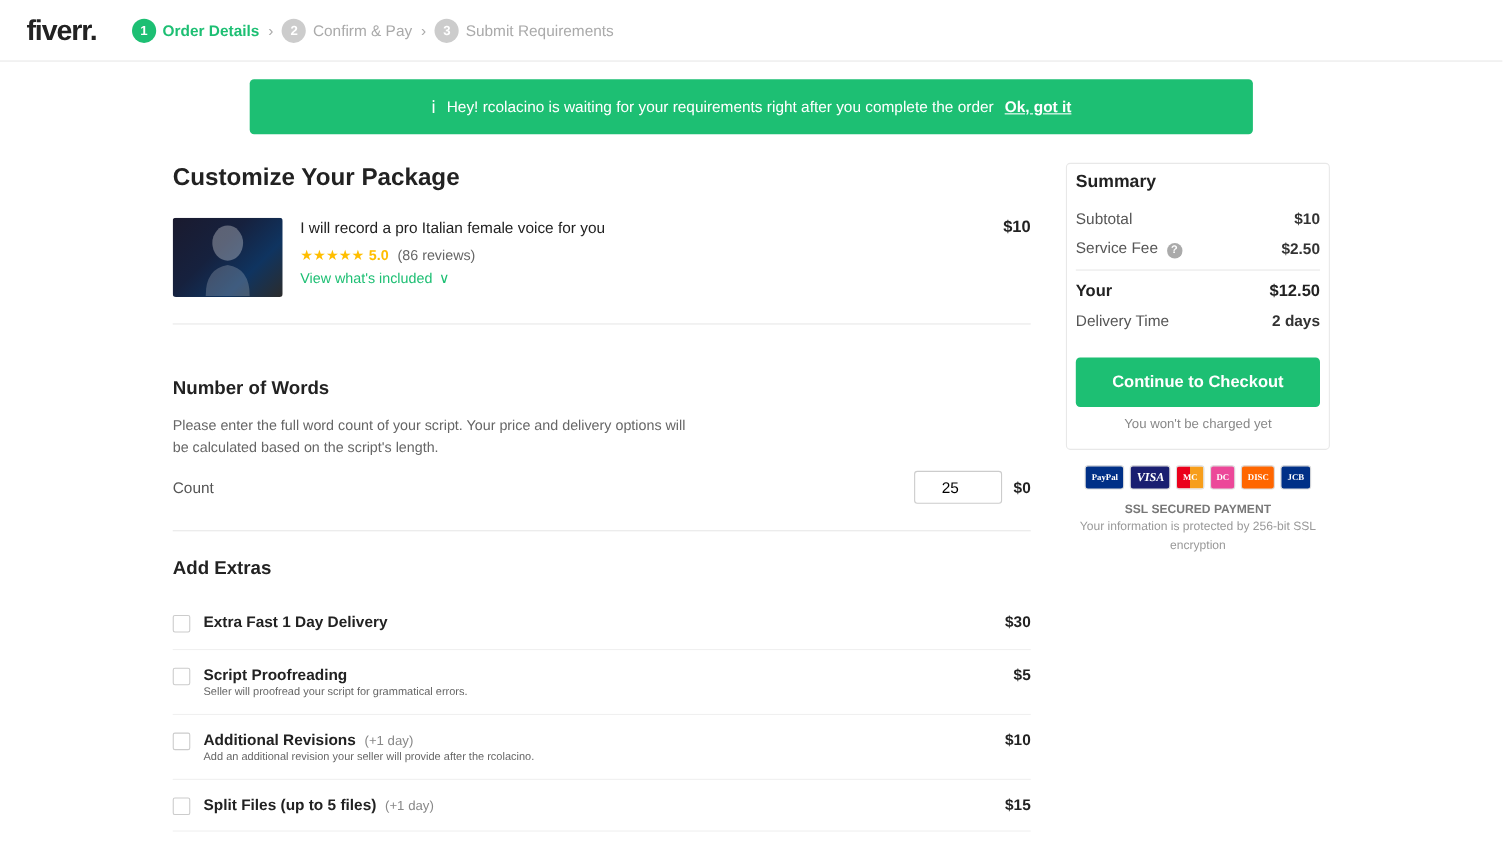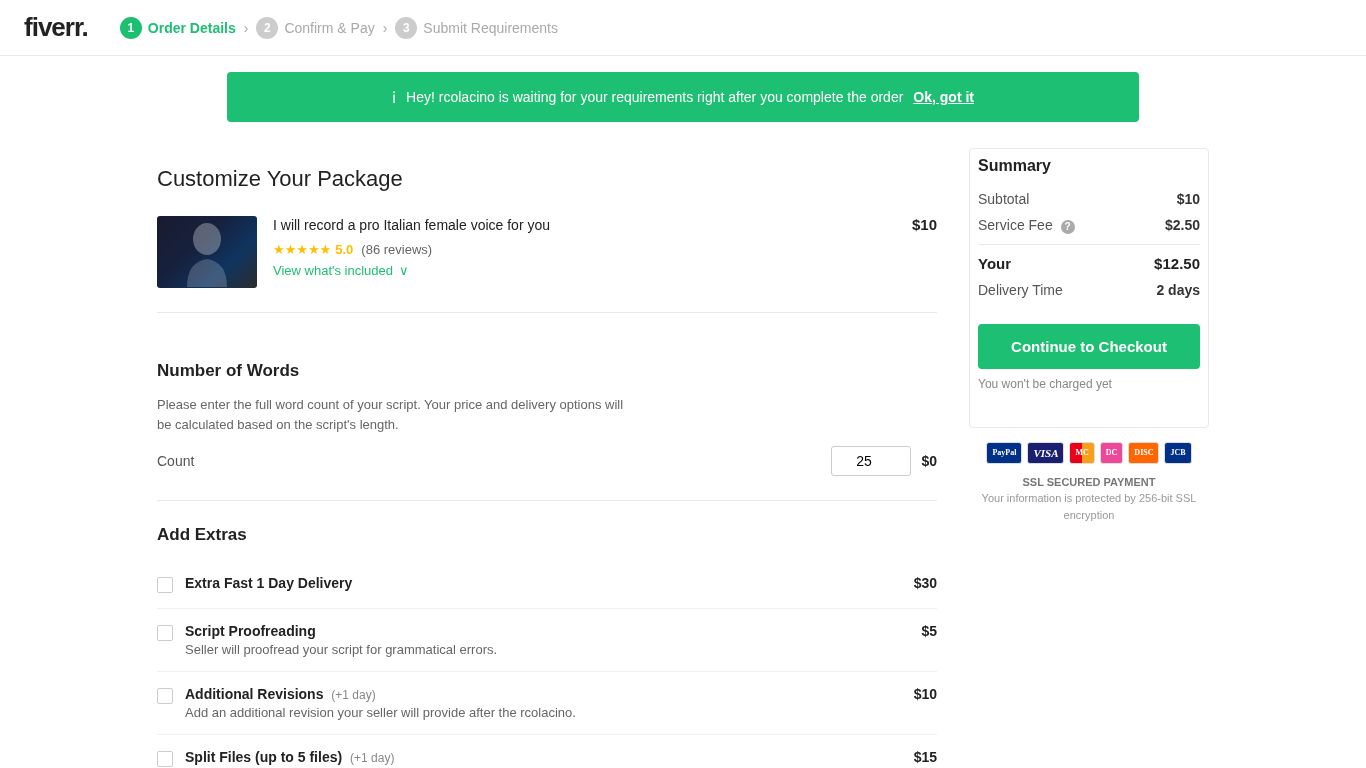--- a/index.html
+++ b/index.html
@@ -72,24 +72,24 @@
       padding: 0 24px;
       display: flex;
       gap: 32px;
     }
     .left-panel { flex: 1; }
     .right-panel { width: 240px; flex-shrink: 0; }
 
     
     .page-title {
       font-size: 22px;
-      font-weight: 400;
+      font-weight: 700;
       color: #222;
       margin-bottom: 24px;
-      margin-top: 28px;
+      margin-top: 10px;
     }
 
     
     .product-card {
       display: flex;
       align-items: flex-start;
       gap: 16px;
       padding-bottom: 24px;
       border-bottom: 1px solid #e8e8e8;
       margin-bottom: 24px;
@@ -213,21 +213,21 @@
       font-weight: 600;
       color: #222;
     }
     .extra-tag {
       color: #888;
       font-size: 12px;
       font-weight: 400;
       margin-left: 4px;
     }
     .extra-desc {
-      font-size: 13px;
+      font-size: 10px;
       color: #666;
       margin-top: 3px;
     }
     .extra-price {
       font-size: 14px;
       font-weight: 700;
       color: #222;
       white-space: nowrap;
     }
 
@@ -283,23 +283,24 @@
       color: #fff;
       border: none;
       border-radius: 4px;
       font-size: 15px;
       font-weight: 600;
       cursor: pointer;
       margin-top: 16px;
       margin-bottom: 8px;
     }
     .no-charge-text {
+      text-align: center;
       font-size: 12px;
       color: #888;
-      margin-bottom: 28px;
+      margin-bottom: 8px;
     }
 
     
     .payment-icons {
       display: flex;
       gap: 5px;
       flex-wrap: wrap;
       margin-bottom: 10px;
     }
     .pay-icon {

